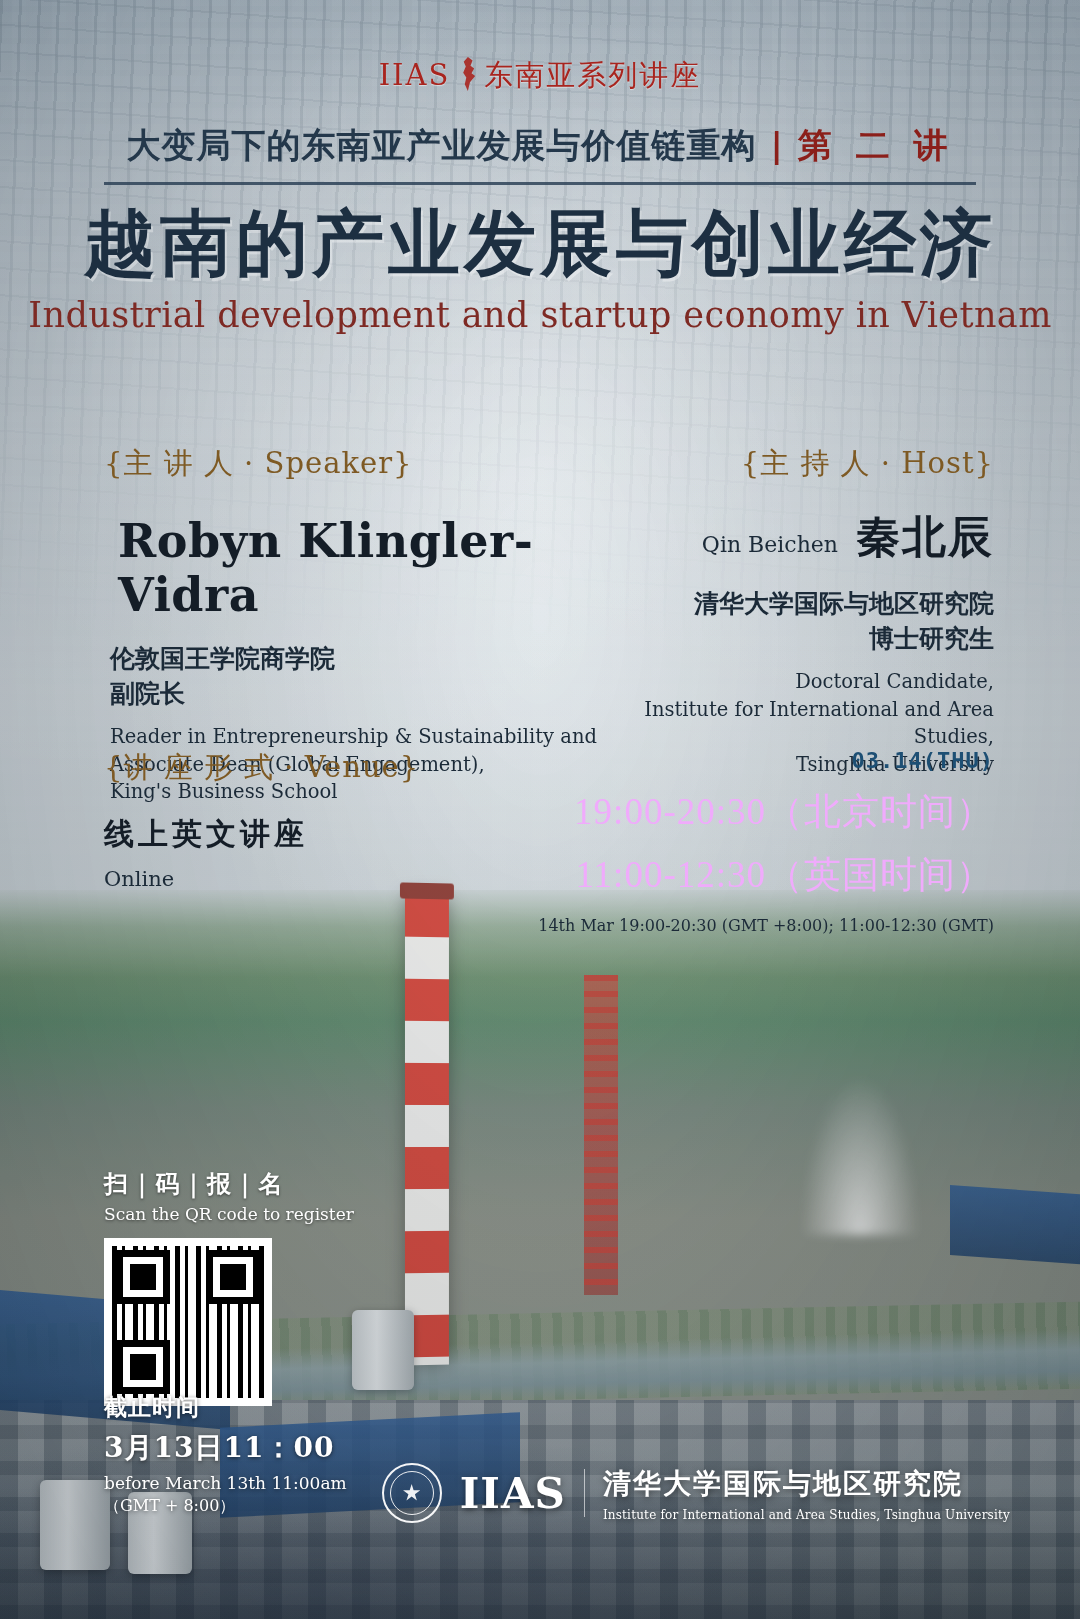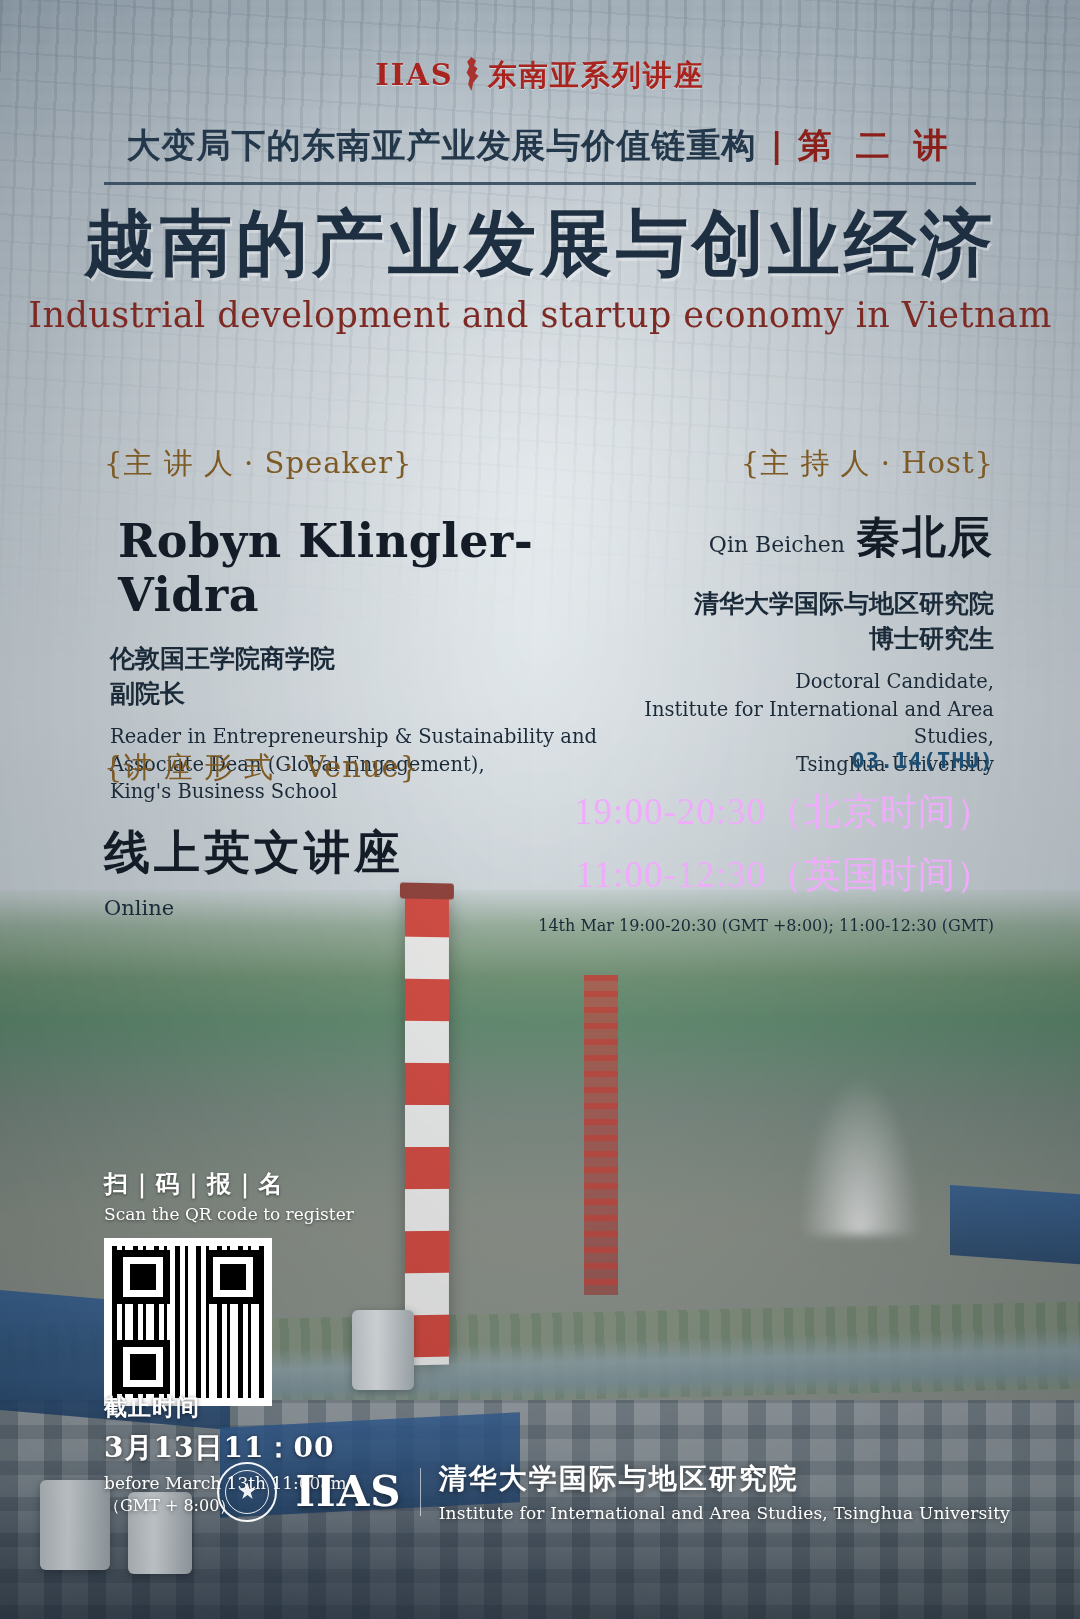--- a/index.html
+++ b/index.html
@@ -154,21 +154,21 @@
   .content {
     position: absolute;
     inset: 0;
   }
   .series-title {
     position: absolute;
     top: 56px;
     left: 0; right: 0;
     text-align: center;
     font-family: "DejaVu Serif", serif;
-    font-weight: bold;
+    font-weight: normal;
     font-size: 29px;
     letter-spacing: 2px;
     color: #a8251f;
     text-shadow: 0 1px 1px rgba(255,255,255,.5);
   }
   .series-title .vn-map {
     display: inline-block;
     width: 26px; height: 34px;
     margin: 0 4px -6px 4px;
     background: #a8251f;
@@ -273,21 +273,21 @@
     right: 86px;
     top: 444px;
     width: 430px;
     text-align: right;
   }
   .host-name-row {
     margin-top: 24px;
     display: flex;
     align-items: baseline;
     justify-content: flex-end;
-    gap: 11px;
+    gap: 18px;
   }
   .host-name-en {
     font-family: "DejaVu Serif", serif;
     font-size: 22px;
     color: #1b2a38;
   }
   .host-name-cn {
     font-family: "DejaVu Serif", serif;
     font-weight: bold;
     font-size: 44px;
@@ -299,24 +299,24 @@
 
   .venue-block {
     position: absolute;
     left: 104px;
     top: 748px;
     width: 420px;
   }
   .venue-cn {
     font-family: "DejaVu Serif", serif;
     font-weight: bold;
-    font-size: 46px;
+    font-size: 30px;
     letter-spacing: 4px;
     color: #141d27;
-    margin-top: 34px;
+    margin-top: 26px;
   }
   .venue-en {
     font-family: "DejaVu Serif", serif;
     font-size: 21px;
     color: #1b2a38;
     margin-top: 12px;
   }
 
   .time-block {
     position: absolute;
@@ -479,21 +479,21 @@
   }
   .inst-cn {
     font-family: "DejaVu Serif", serif;
     font-weight: bold;
     font-size: 28px;
     letter-spacing: 2px;
     text-shadow: 0 2px 6px rgba(0,0,0,.5);
   }
   .inst-en {
     font-family: "DejaVu Serif", serif;
-    font-size: 17px;
+    font-size: 12px;
     letter-spacing: .2px;
     margin-top: 5px;
     text-shadow: 0 1px 4px rgba(0,0,0,.55);
   }
 </style>
 </head>
 <body>
 
 <div class="poster">
 

